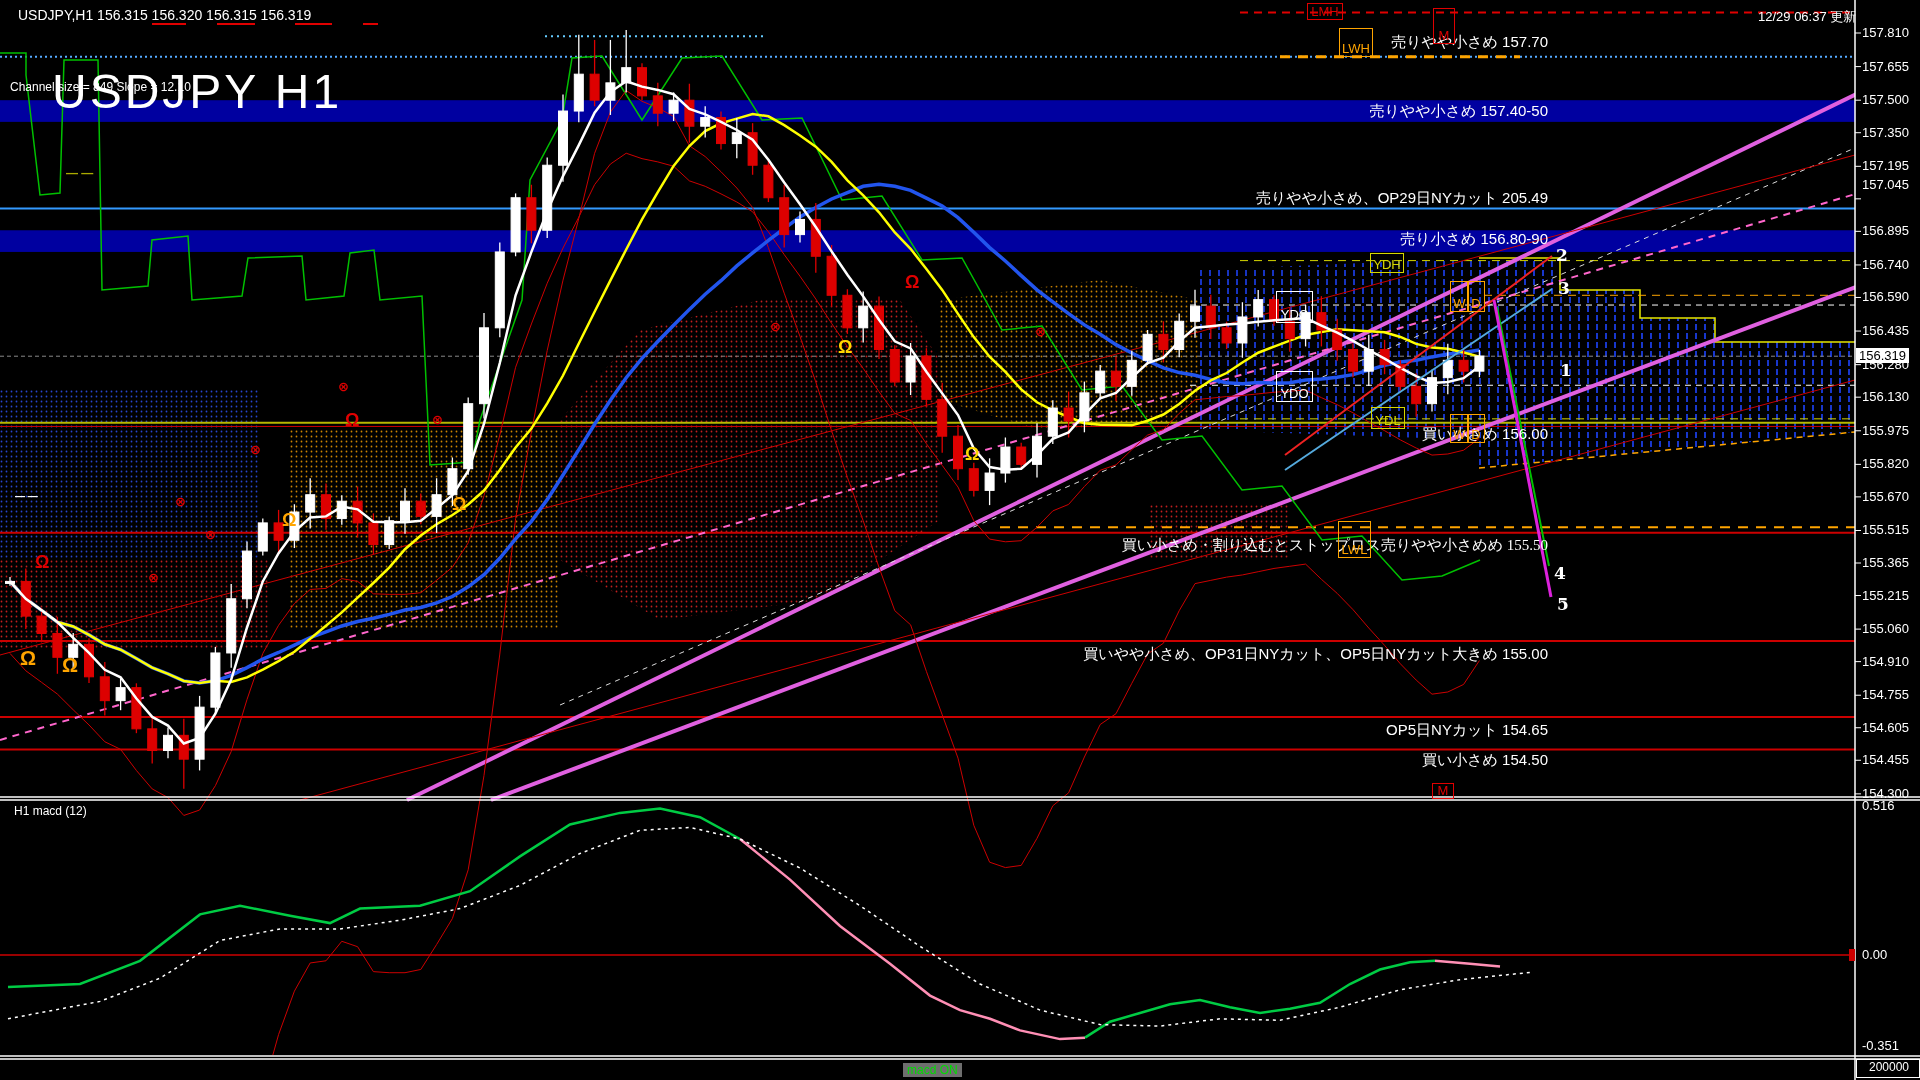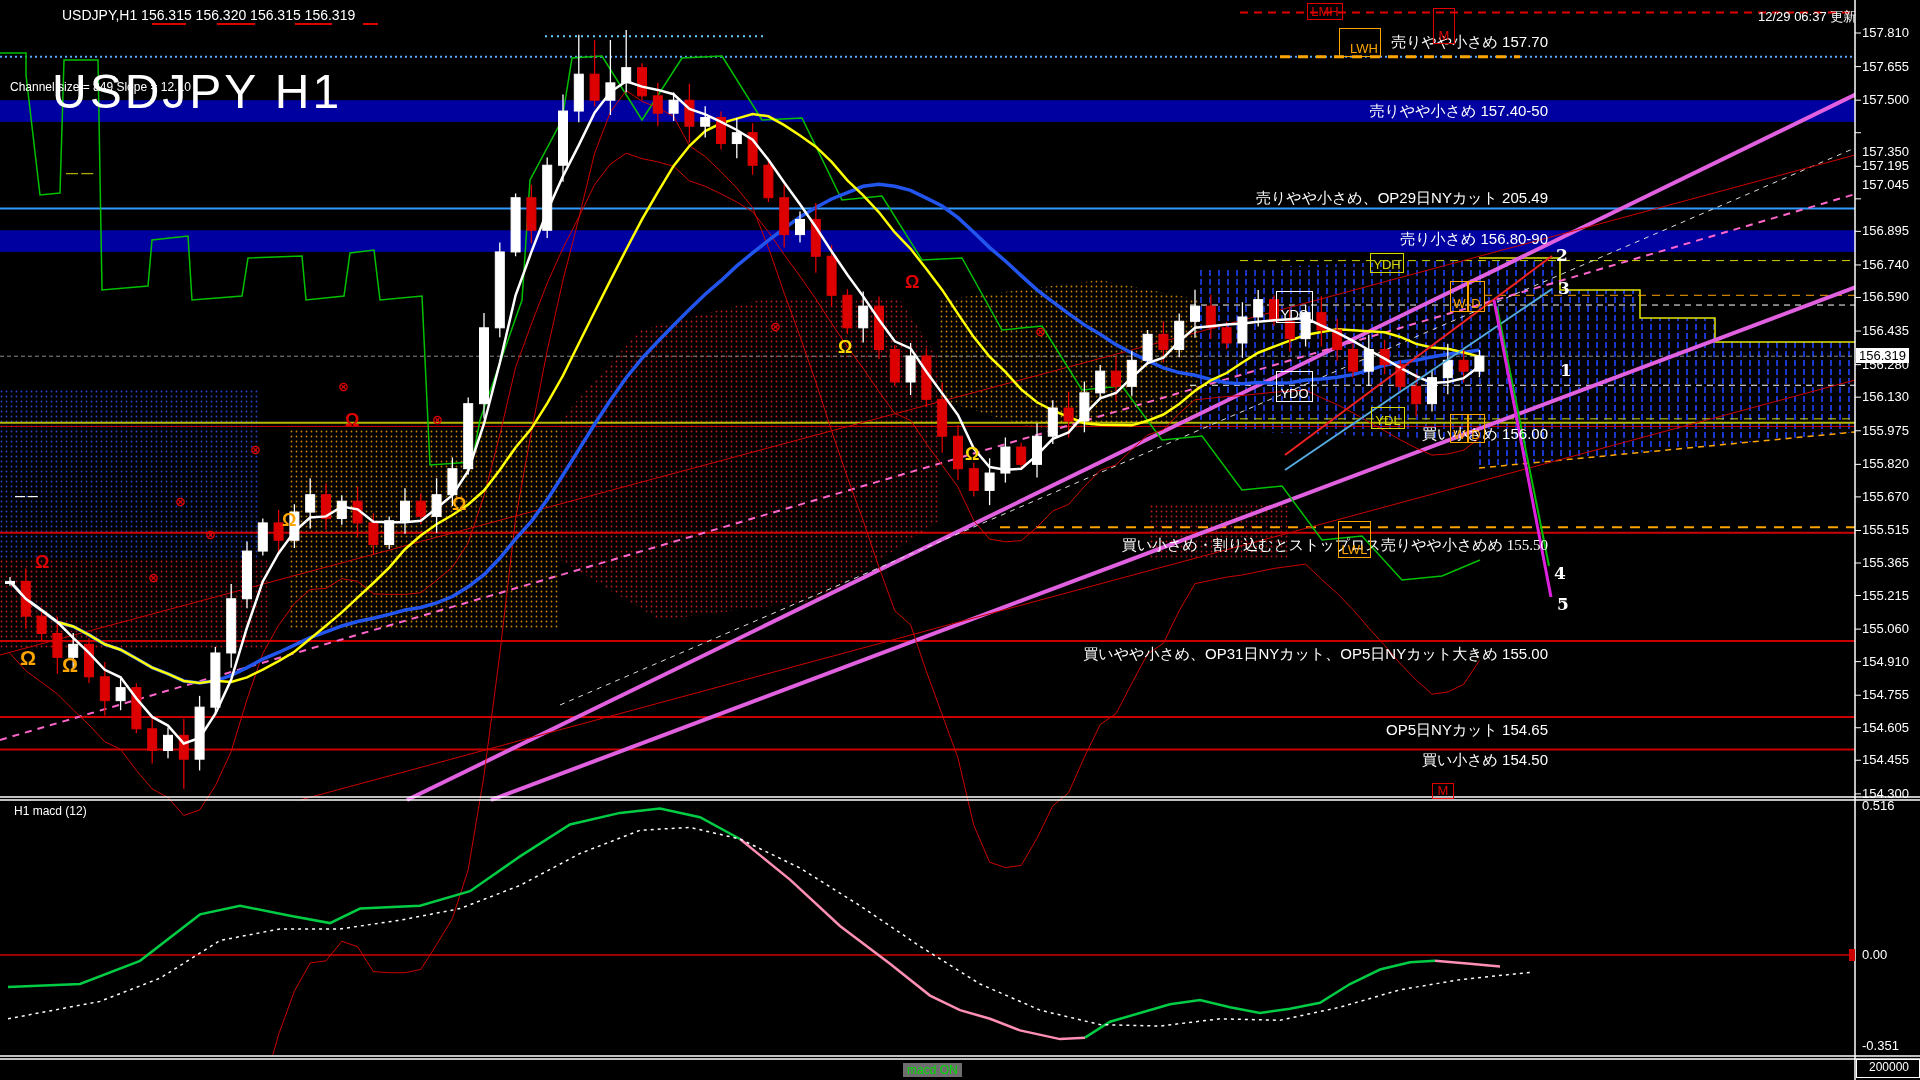--- a/index.html
+++ b/index.html
@@ -1,21 +1,21 @@
 <!DOCTYPE html>
 <html><head>
 <meta charset="utf-8">
 <style>
   html,body{margin:0;padding:0;background:#000;}
   .screen{position:relative;width:1920px;height:1080px;background:#000;overflow:hidden;
           font-family:"Liberation Sans","DejaVu Sans",sans-serif;}
   svg{position:absolute;left:0;top:0;}
   .abs{position:absolute;white-space:nowrap;}
   #big-title{left:52px;top:64px;font-size:48px;letter-spacing:3px;color:#fff;}
-  #sym-line{left:18px;top:7px;font-size:14px;color:#fff;margin-left:44px;}
+  #sym-line{left:18px;top:7px;font-size:14px;color:#fff;}
   #chan-info{left:10px;top:80px;font-size:12px;color:#fff;}
   #updated{left:1758px;top:8px;font-size:13px;color:#fff;}
   #macd-title{left:14px;top:804px;font-size:12px;color:#fff;}
   #macd-on{left:903px;top:1063px;font-size:12px;color:#00dd00;background:#6e6e6e;padding:0 4px;}
   .ann{color:#fff;font-size:15px;right:372px;text-align:left;}
   .axis-label{color:#fff;font-size:13px;left:1862px;}
   .lbox{position:absolute;border:1px solid;display:flex;align-items:flex-end;justify-content:center;
         font-size:13px;background:transparent;line-height:1.1;}
   .wave{position:absolute;color:#fff;font-family:"DejaVu Serif",serif;font-weight:bold;font-size:17px;}
   .mark{position:absolute;font-weight:bold;line-height:1;}
@@ -345,21 +345,21 @@
       <span class="abs ann" style="top: 189px;">売りやや小さめ、OP29日NYカット 205.49</span>
       <span class="abs ann" style="top: 230px;">売り小さめ 156.80-90</span>
       <span class="abs ann" style="top: 425px;">買い小さめ 156.00</span>
       <span class="abs ann" style="top: 536px; font-family: Liberation Serif, serif;">買い小さめ・割り込むとストップロス売りやや小さめめ 155.50</span>
       <span class="abs ann" style="top: 645px;">買いやや小さめ、OP31日NYカット、OP5日NYカット大きめ 155.00</span>
       <span class="abs ann" style="top: 721px;">OP5日NYカット 154.65</span>
       <span class="abs ann" style="top: 751px;">買い小さめ 154.50</span>
     </div>
   <div id="boxes">
       <div class="lbox" style="left: 1307px; top: 3px; width: 34px; height: 15px; border-color: rgb(224, 0, 0); color: rgb(224, 0, 0);">LMH</div>
-      <div class="lbox" style="left: 1339px; top: 28px; width: 32px; height: 27px; border-color: rgb(255, 165, 0); color: rgb(255, 165, 0); padding-left: 8px;">LWH</div>
+      <div class="lbox" style="left: 1339px; top: 28px; width: 32px; height: 27px; border-color: rgb(255, 165, 0); color: rgb(255, 165, 0);">LWH</div>
       <div class="lbox" style="left: 1433px; top: 8px; width: 20px; height: 34px; border-color: rgb(224, 0, 0); color: rgb(224, 0, 0);">M</div>
       <div class="lbox" style="left: 1370px; top: 253px; width: 32px; height: 18px; border-color: rgb(214, 214, 0); color: rgb(214, 214, 0);">YDH</div>
       <div class="lbox" style="left: 1276px; top: 291px; width: 35px; height: 30px; border-color: rgb(255, 255, 255); color: rgb(255, 255, 255);">YDC</div>
       <div class="lbox" style="left: 1450px; top: 281px; width: 17px; height: 29px; border-color: rgb(255, 165, 0); color: rgb(255, 165, 0);">W</div>
       <div class="lbox" style="left: 1467px; top: 281px; width: 16px; height: 29px; border-color: rgb(255, 165, 0); color: rgb(255, 165, 0);">D</div>
       <div class="lbox" style="left: 1276px; top: 371px; width: 35px; height: 29px; border-color: rgb(255, 255, 255); color: rgb(255, 255, 255);">YDO</div>
       <div class="lbox" style="left: 1371px; top: 407px; width: 32px; height: 20px; border-color: rgb(214, 214, 0); color: rgb(214, 214, 0);">YDL</div>
       <div class="lbox" style="left: 1450px; top: 414px; width: 17px; height: 27px; border-color: rgb(255, 165, 0); color: rgb(255, 165, 0);">W</div>
       <div class="lbox" style="left: 1467px; top: 414px; width: 16px; height: 27px; border-color: rgb(255, 165, 0); color: rgb(255, 165, 0);">D</div>
       <div class="lbox" style="left: 1338px; top: 521px; width: 31px; height: 35px; border-color: rgb(255, 165, 0); color: rgb(255, 165, 0);">LWL</div>
@@ -390,21 +390,21 @@
       <div class="mark" style="left: 432px; top: 413px; color: rgb(224, 0, 0); font-size: 13px;">⊗</div>
       <div class="mark" style="left: 770px; top: 320px; color: rgb(224, 0, 0); font-size: 13px;">⊗</div>
       <div class="mark" style="left: 1035px; top: 325px; color: rgb(224, 0, 0); font-size: 13px;">⊗</div>
       <div class="mark" style="left: 15px; top: 492px; color: rgb(255, 255, 255); font-size: 10px;">— —</div>
       <div class="mark" style="left: 66px; top: 167px; color: rgb(170, 170, 0); font-size: 12px;">— —</div>
     </div>
   <div id="axis-labels">
       <span class="abs axis-label" style="top: 25px;">157.810</span>
       <span class="abs axis-label" style="top: 58.5994px;">157.655</span>
       <span class="abs axis-label" style="top: 92.1987px;">157.500</span>
-      <span class="abs axis-label" style="top: 124.714px; margin-top: 19px;">157.350</span>
+      <span class="abs axis-label" style="top: 124.714px;">157.350</span>
       <span class="abs axis-label" style="top: 158.314px;">157.195</span>
       <span class="abs axis-label" style="top: 177px;">157.045</span>
       <span class="abs axis-label" style="top: 223.345px;">156.895</span>
       <span class="abs axis-label" style="top: 256.944px;">156.740</span>
       <span class="abs axis-label" style="top: 289.459px;">156.590</span>
       <span class="abs axis-label" style="top: 323.059px;">156.435</span>
       <span class="abs axis-label" style="top: 356.658px;">156.280</span>
       <span class="abs axis-label" style="top: 389.174px;">156.130</span>
       <span class="abs axis-label" style="top: 422.773px;">155.975</span>
       <span class="abs axis-label" style="top: 456.372px;">155.820</span>

